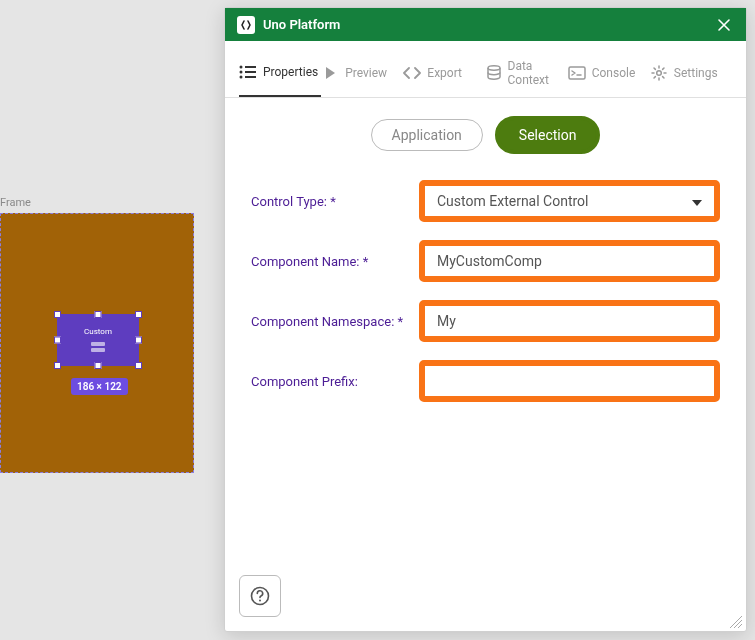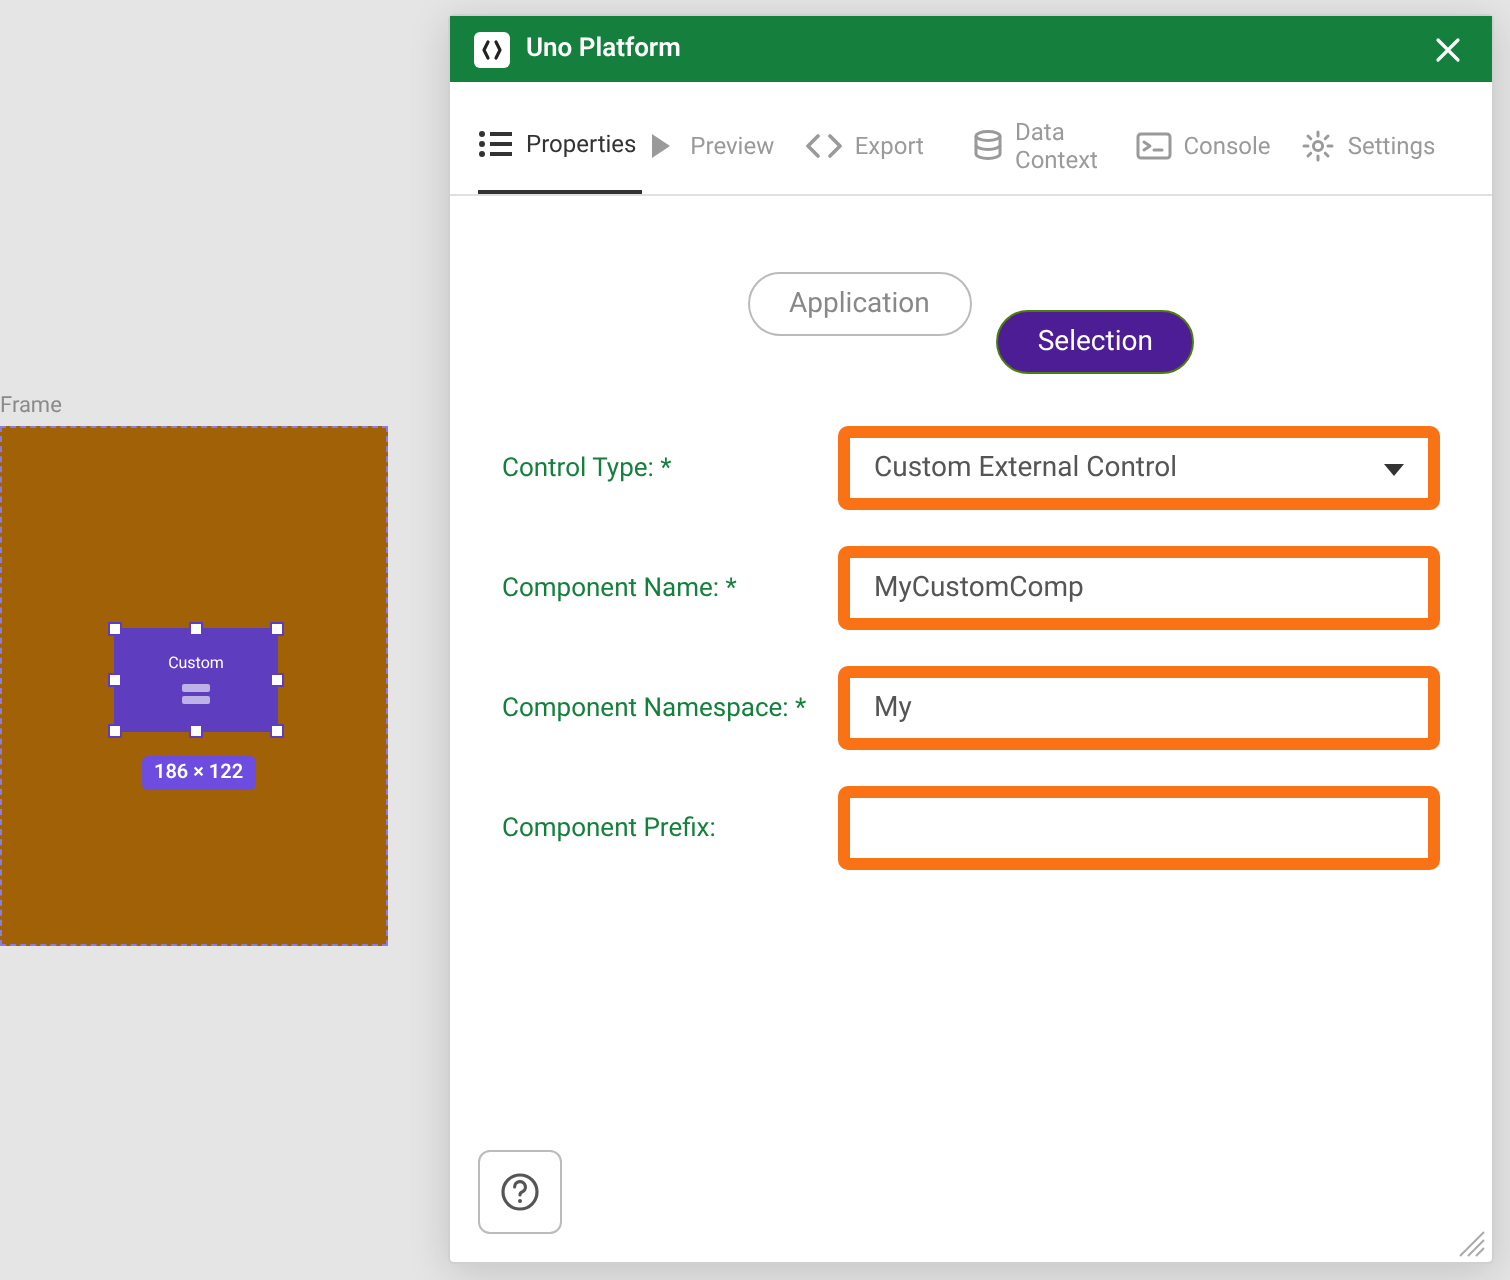--- a/index.html
+++ b/index.html
@@ -32,25 +32,25 @@
   .close-btn svg { stroke: #fff; }
 
   .tabs { display: flex; border-bottom: 1px solid #e0e0e0; padding: 0 14px; padding-top: 14px;}
   .tab { flex: 1; display: flex; flex-direction: row; align-items: center; padding: 4px 0 10px; color: #9a9a9a; cursor: pointer; font-size: 12px; gap: 6px; }
   .tab.active { color: #333; border-bottom: 2px solid #333; }
   .tab-icon { width: 18px; height: 16px; display: flex; align-items: center; justify-content: center; }
 
   .subtabs { display: flex; justify-content: center; gap: 12px; padding: 18px 0; align-items: center; }
   .pill { padding: 7px 20px; border-radius: 20px; font-size: 14px; cursor: pointer; }
   .pill.outline { border: 1px solid #bbb; color: #888; background: #fff; }
-  .pill.active { background: #4c1d95; color: #fff; border: 1px solid #4d7c0f; margin-top: 39px; }
+  .pill.active { background: #4d7c0f; color: #fff; border: 4px solid #4d7c0f; }
 
   .form { padding: 8px 26px; }
   .row { display: flex; align-items: center; margin-bottom: 18px; }
-  .label { width: 168px; font-size: 13px; color: #15803d; }
+  .label { width: 168px; font-size: 13px; color: #4c1d95; }
   .field { flex: 1; }
   .select, .input { width: 100%; height: 42px; border: 6px solid #f97316; border-radius: 5px; padding: 0 12px; font-size: 14px; color: #555; display: flex; align-items: center; justify-content: space-between; background: #fff; }
   .input { outline: none; }
   .input::placeholder { color: #888; }
   .select .chev { margin-left: 8px; }
 
   .footer { margin-top: auto; padding: 14px; border-top: none; display: flex; align-items: center; }
   .help-btn { width: 42px; height: 42px; border: 1px solid #bbb; border-radius: 6px; display: flex; align-items: center; justify-content: center; cursor: pointer; color: #555; font-size: 18px; }
   .resize-grip { position: absolute; right: 3px; bottom: 3px; width: 14px; height: 14px; }
   .resize-grip svg { stroke: #aaa; }

